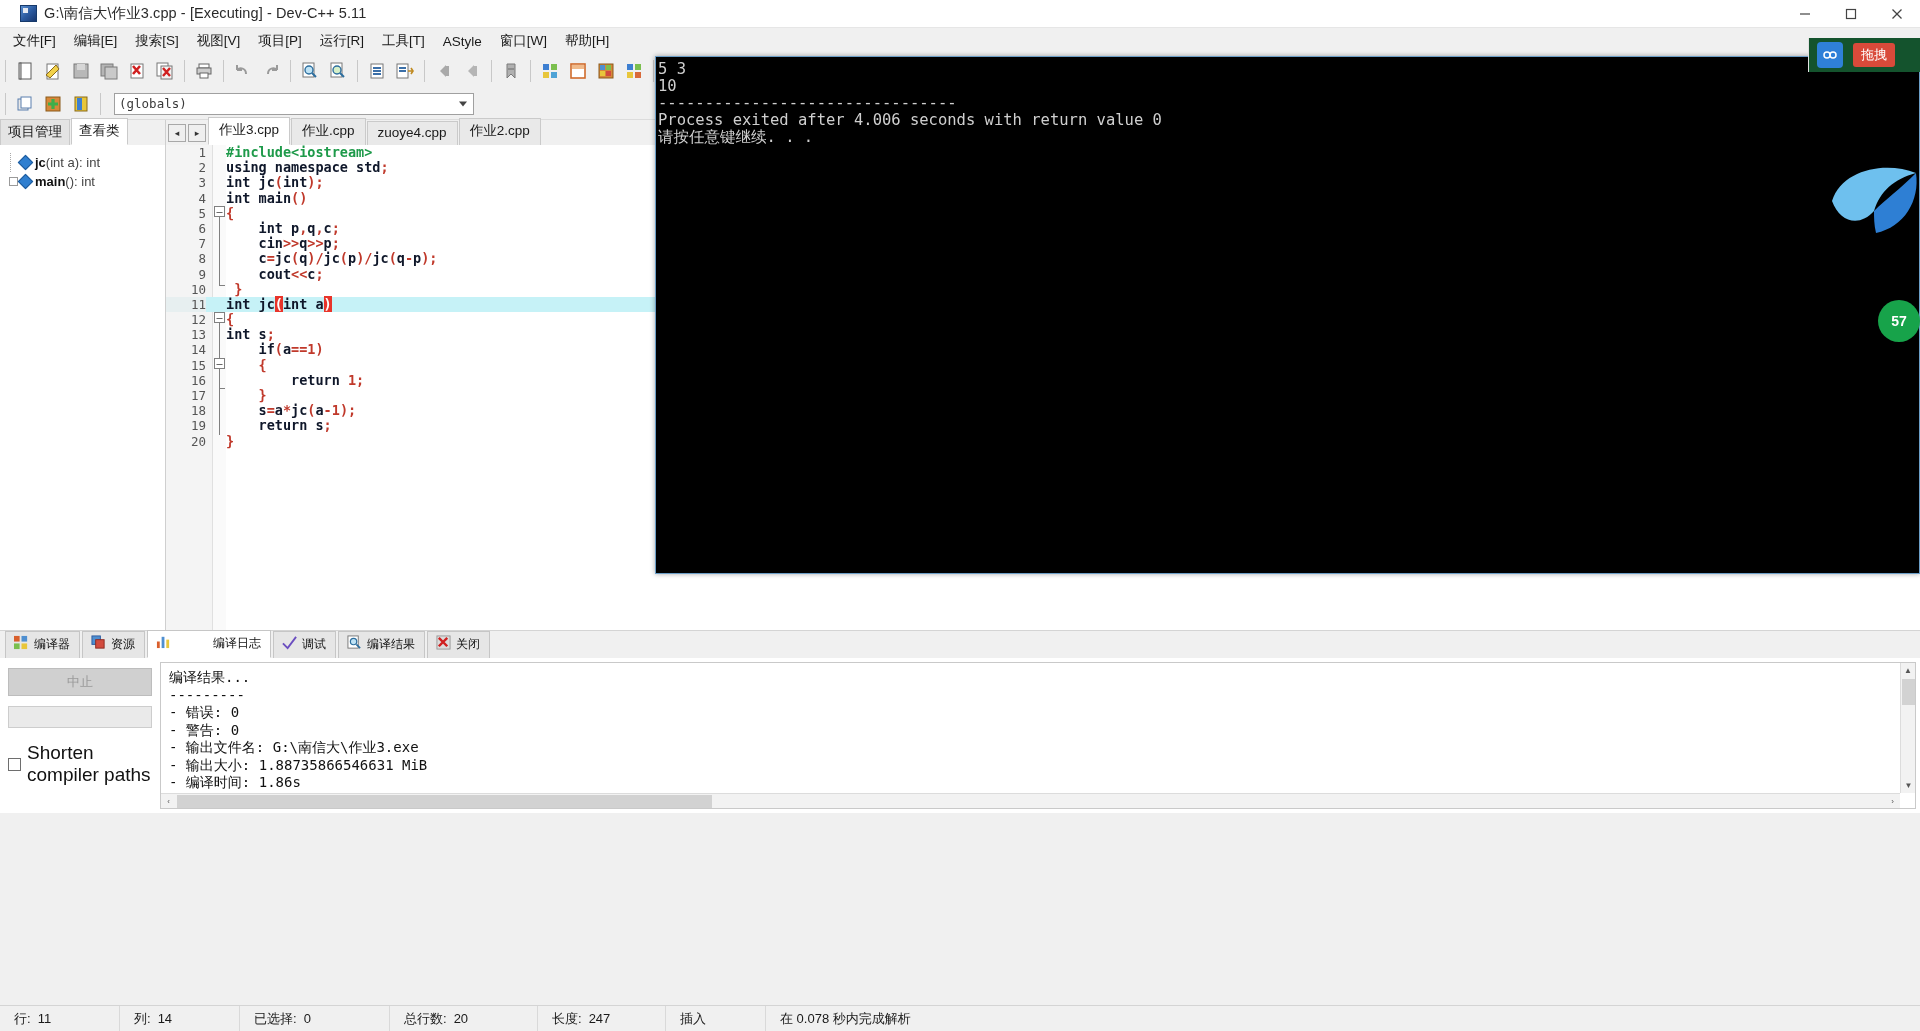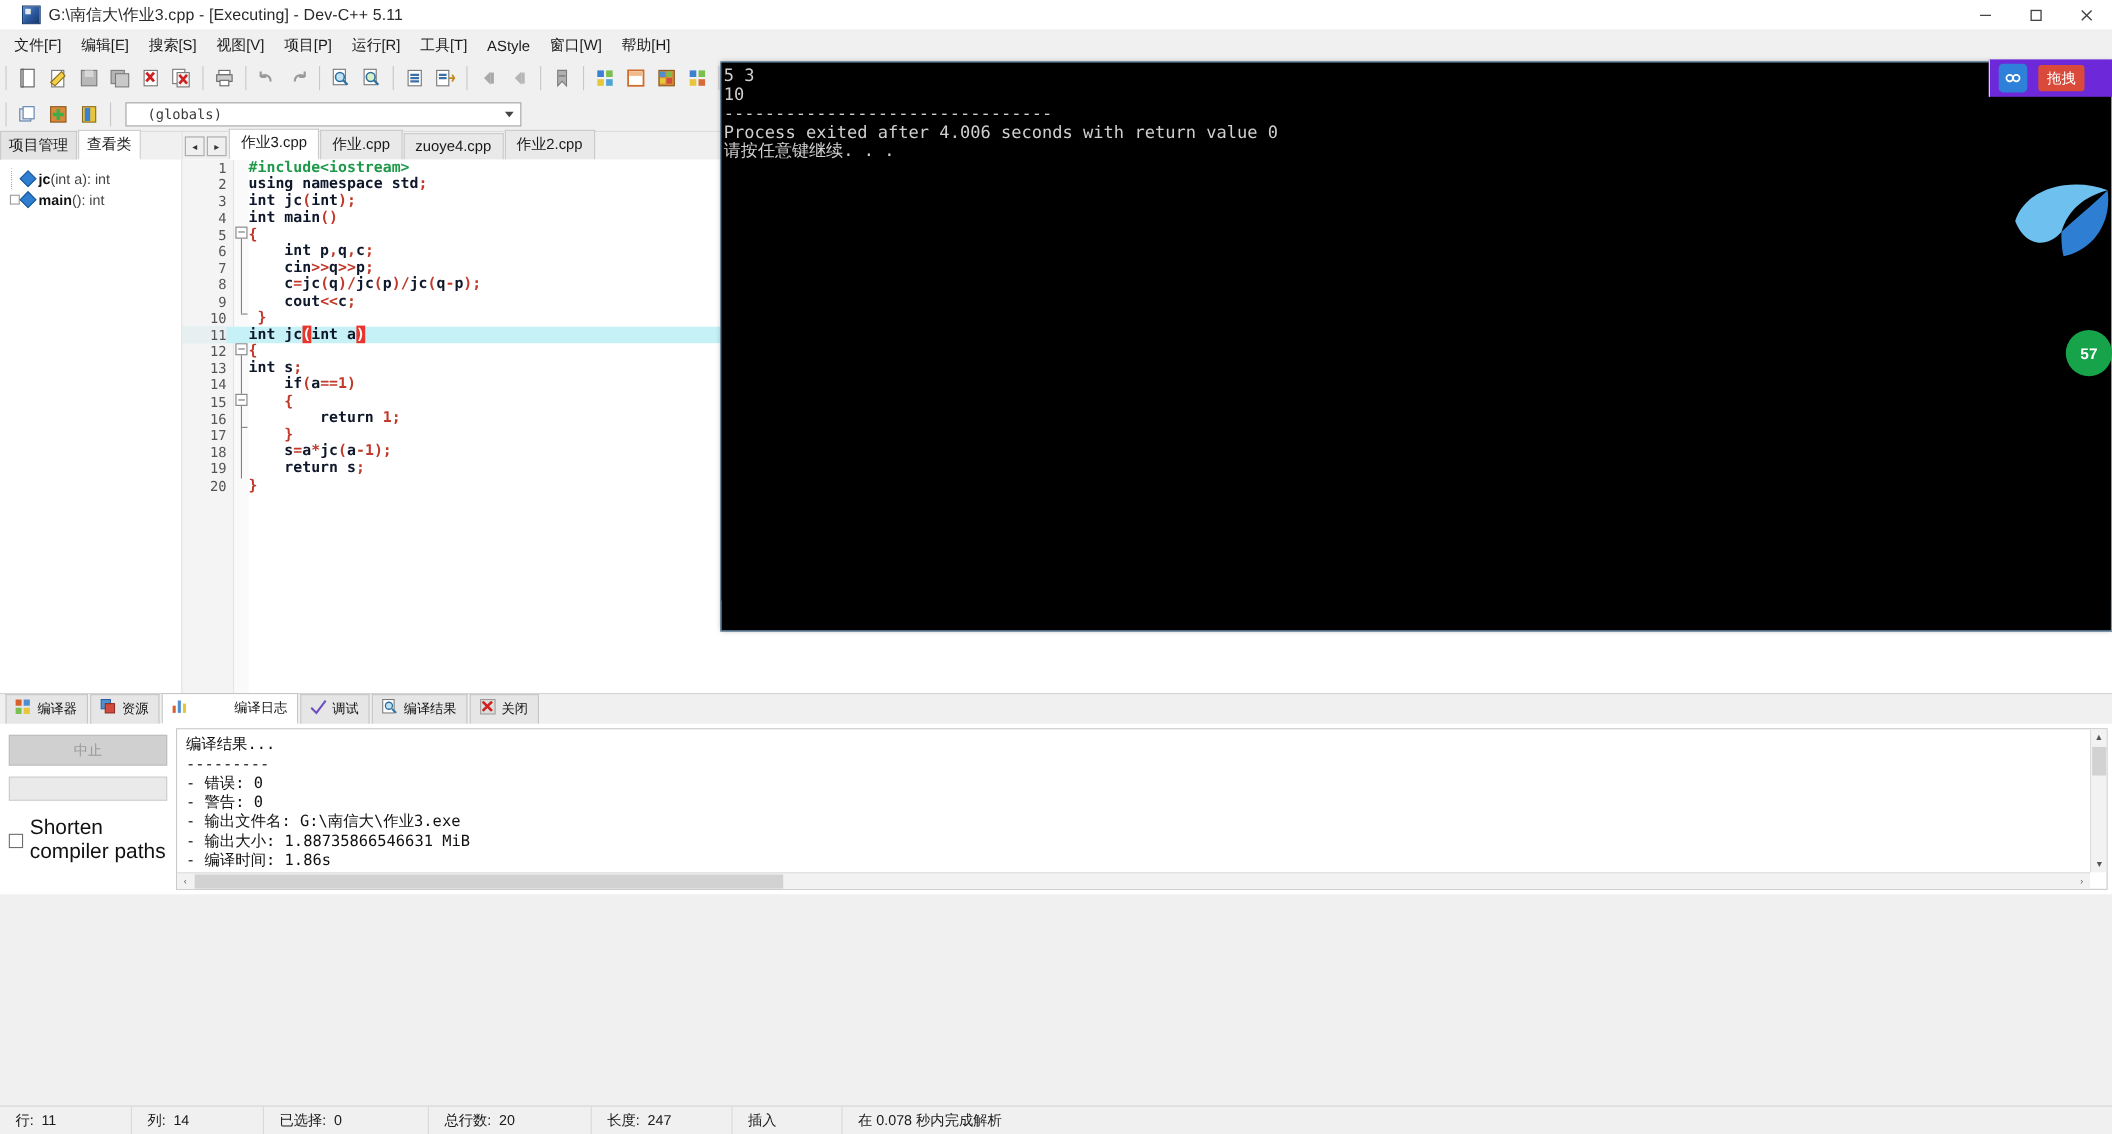--- a/index.html
+++ b/index.html
@@ -58,21 +58,21 @@
     display:flex; align-items:center; justify-content:center;
   }
   .tbtn svg { display:block; }
 
   .combo {
     height:22px; width:360px; margin-left:8px; background:#fff;
     border:1px solid #a0a0a0; display:flex; align-items:center; position:relative;
   }
   .combo .ctext {
     font-family:"DejaVu Sans Mono","Liberation Mono",monospace;
-    font-size:12.5px; color:#3a3a3a; padding-left:19px;
+    font-size:12.5px; color:#3a3a3a; padding-left:4px;
   }
   .combo .carrow {
     position:absolute; right:6px; top:50%; transform:translateY(-50%);
     width:0;height:0;border-left:4px solid transparent;border-right:4px solid transparent;
     border-top:5px solid #444;
   }
 
   
   .leftpanel {
     position:absolute; left:0; top:120px; width:166px; height:510px;
@@ -172,23 +172,22 @@
   .console-title-text{font-size:14px;color:#1d1d1d;}
   .console-body {
     padding:4px 0 0 2px; color:#cfcfcf; background:#000;
     font-family:"DejaVu Sans Mono","Liberation Mono",monospace;
     font-size:15.5px; line-height:17px; height:489px; white-space:pre;
   }
 
   
   .float-a {
     position:absolute; right:0px; top:38px; width:112px; height:34px;
-    background:#6d28d9; display:flex; align-items:center; z-index:60;
+    background:#14532d; display:flex; align-items:center; z-index:60;
     border-left:1px solid #e2e2e2;
-    margin-top:16px;
   }
   .fa-icon {
     width:26px;height:26px;border-radius:4px;margin-left:8px;
     background:#2f80d8; display:flex;align-items:center;justify-content:center; flex:none;
   }
   .fa-label{
     margin-left:10px; font-size:13px; color:#ffffff; background:#d94a3a;
     padding:3px 8px; border-radius:3px;
   }
   .float-blue {

